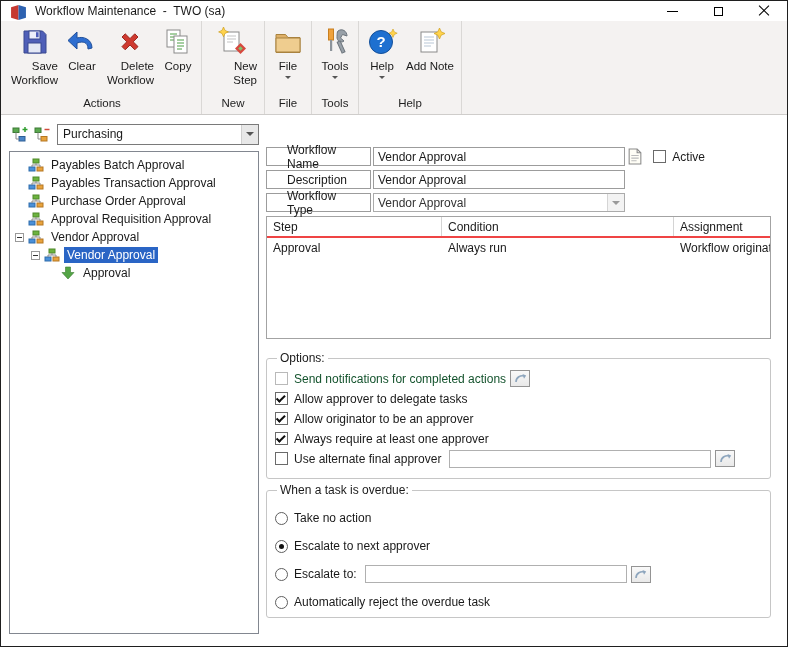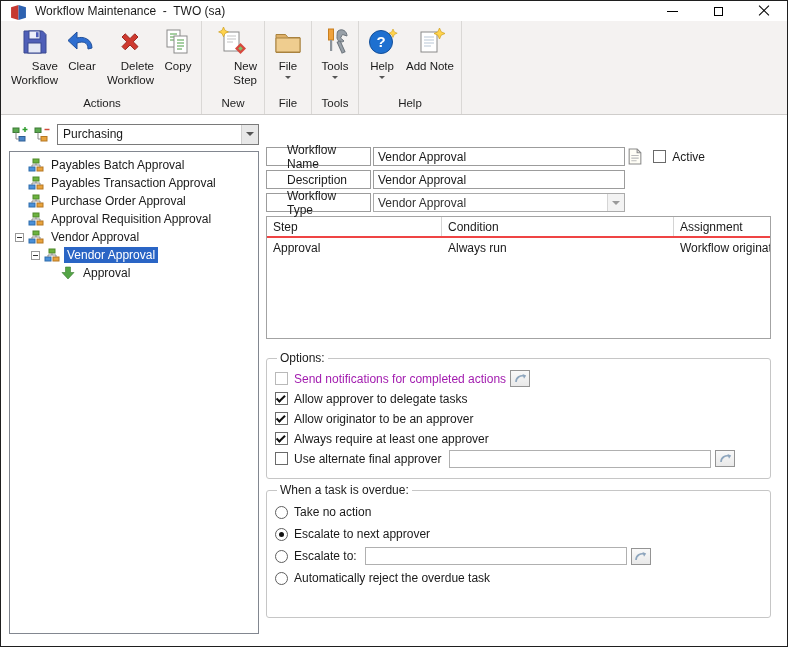--- a/index.html
+++ b/index.html
@@ -101,23 +101,23 @@
   .c3 { flex: 1; overflow: hidden; white-space: nowrap; }
   .trow { display: flex; height: 20px; flex: 0 0 auto; }
   .td { padding: 3px 6px; }
 
   
   fieldset { border: 1px solid #c6c6c6; border-radius: 3px; padding: 3px 8px 4px; }
   legend { padding: 0 3px; margin-left: 2px; font-size: 12px; }
   fieldset.options { margin-top: 12px; height: 128px; }
   fieldset.overdue { margin-top: 4px; height: 135px; }
   .opt-row { display: flex; align-items: center; height: 19px; margin-top: 1px; }
-  .ov-row  { display: flex; align-items: center; height: 20px; margin-top: 2px; }
+  .ov-row  { display: flex; align-items: center; height: 20px; margin-top: 8px; }
   .opt-label { margin-left: 6px; }
-  .opt-label.disabled { color: #a21caf; }
+  .opt-label.disabled { color: #14532d; }
   .inline-field { width: 262px; height: 18px; border: 1px solid #b0b0b0; background: #fff; margin-left: 8px; }
   .exp-btn { width: 20px; height: 17px; margin-left: 4px; border: 1px solid #949494;
              background: linear-gradient(#f9f9f9, #e9e9e9); display: flex; align-items: center;
              justify-content: center; }
   .exp-btn svg { width: 13px; height: 11px; }
 </style>
 </head>
 <body>
 
 <div class="window">

